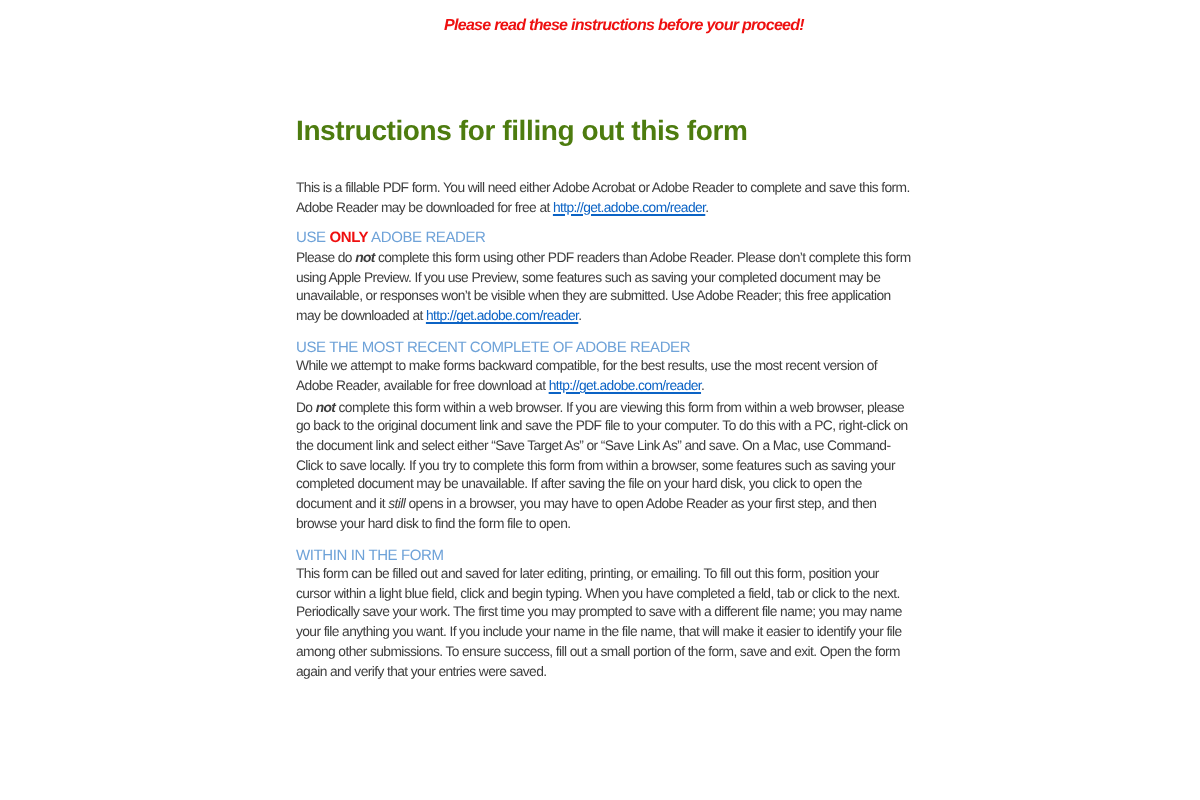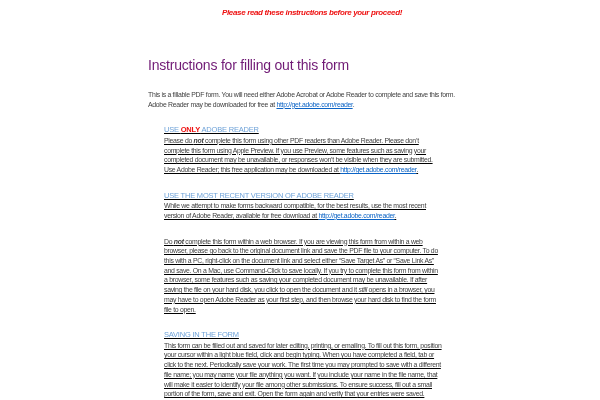--- a/index.html
+++ b/index.html
@@ -25,44 +25,44 @@
   }
   .doc {
     position: absolute;
     left: 148px;
     top: 0;
     width: 310px;
   }
   .title {
     margin: 57px 0 15px 0;
     font-size: 14px;
-    font-weight: normal;
+    font-weight: bold;
     line-height: 17px;
-    color: #701a75;
+    color: #4d7c0f;
     letter-spacing: -0.2px;
   }
   p.body {
     margin: 1px 0 0 0;
     font-size: 6.9px;
     line-height: 9.7px;
     color: #3e3e3e;
     letter-spacing: -0.3px;
   }
   p.intro {
     margin-top: 16px;
   }
   h2.sect {
     margin: 5px 0 0 0;
     font-size: 7.5px;
     line-height: 9.5px;
     font-weight: normal;
     color: #6ea2d8;
     letter-spacing: -0.2px;
   }
-  section { margin: 16px; padding: 0; text-decoration: underline; }
+  section { margin: 0; padding: 0; }
   .seg-bi { font-weight: bold; font-style: italic; }
   .seg-i { font-style: italic; }
   .seg-red { color: #ee1010; font-weight: bold; }
   a.seg-link { color: #0b63c5; text-decoration: underline; cursor: pointer; }
 </style>
 </head>
 <body>
 
 <div class="banner">Please read these instructions before your proceed!</div>
 
@@ -71,27 +71,27 @@
   <h1 class="title">Instructions for filling out this form</h1>
 
   <p class="body intro"><span>This is a fillable PDF form. You will need either Adobe Acrobat or Adobe Reader to complete and save this form. Adobe Reader may be downloaded for free at </span><a class="seg-link">http://get.adobe.com/reader</a><span>.</span></p>
 
   <section>
     <h2 class="sect"><span>USE </span><span class="seg-red">ONLY</span><span> ADOBE READER</span></h2>
     <p class="body"><span>Please do </span><span class="seg-bi">not</span><span> complete this form using other PDF readers than Adobe Reader. Please don’t complete this form using Apple Preview. If you use Preview, some features such as saving your completed document may be unavailable, or responses won’t be visible when they are submitted. Use Adobe Reader; this free application may be downloaded at </span><a class="seg-link">http://get.adobe.com/reader</a><span>.</span></p>
   </section>
 
   <section>
-    <h2 class="sect"><span>USE THE MOST RECENT VERSION OF ADOBE READER</span></h2>
+    <h2 class="sect"><span>USE THE MOST RECENT COMPLETE OF ADOBE READER</span></h2>
     <p class="body"><span>While we attempt to make forms backward compatible, for the best results, use the most recent version of Adobe Reader, available for free download at </span><a class="seg-link">http://get.adobe.com/reader</a><span>.</span></p>
   </section>
 
   <section>
     <p class="body"><span>Do </span><span class="seg-bi">not</span><span> complete this form within a web browser. If you are viewing this form from within a web browser, please go back to the original document link and save the PDF file to your computer. To do this with a PC, right-click on the document link and select either “Save Target As” or “Save Link As” and save. On a Mac, use Command-Click to save locally. If you try to complete this form from within a browser, some features such as saving your completed document may be unavailable. If after saving the file on your hard disk, you click to open the document and it </span><span class="seg-i">still</span><span> opens in a browser, you may have to open Adobe Reader as your first step, and then browse your hard disk to find the form file to open.</span></p>
   </section>
 
   <section>
-    <h2 class="sect"><span>SAVING IN THE FORM</span></h2>
+    <h2 class="sect"><span>WITHIN IN THE FORM</span></h2>
     <p class="body"><span>This form can be filled out and saved for later editing, printing, or emailing. To fill out this form, position your cursor within a light blue field, click and begin typing. When you have completed a field, tab or click to the next. Periodically save your work. The first time you may prompted to save with a different file name; you may name your file anything you want. If you include your name in the file name, that will make it easier to identify your file among other submissions. To ensure success, fill out a small portion of the form, save and exit. Open the form again and verify that your entries were saved.</span></p>
   </section>
 
 
 </div>
 
 </body></html>

